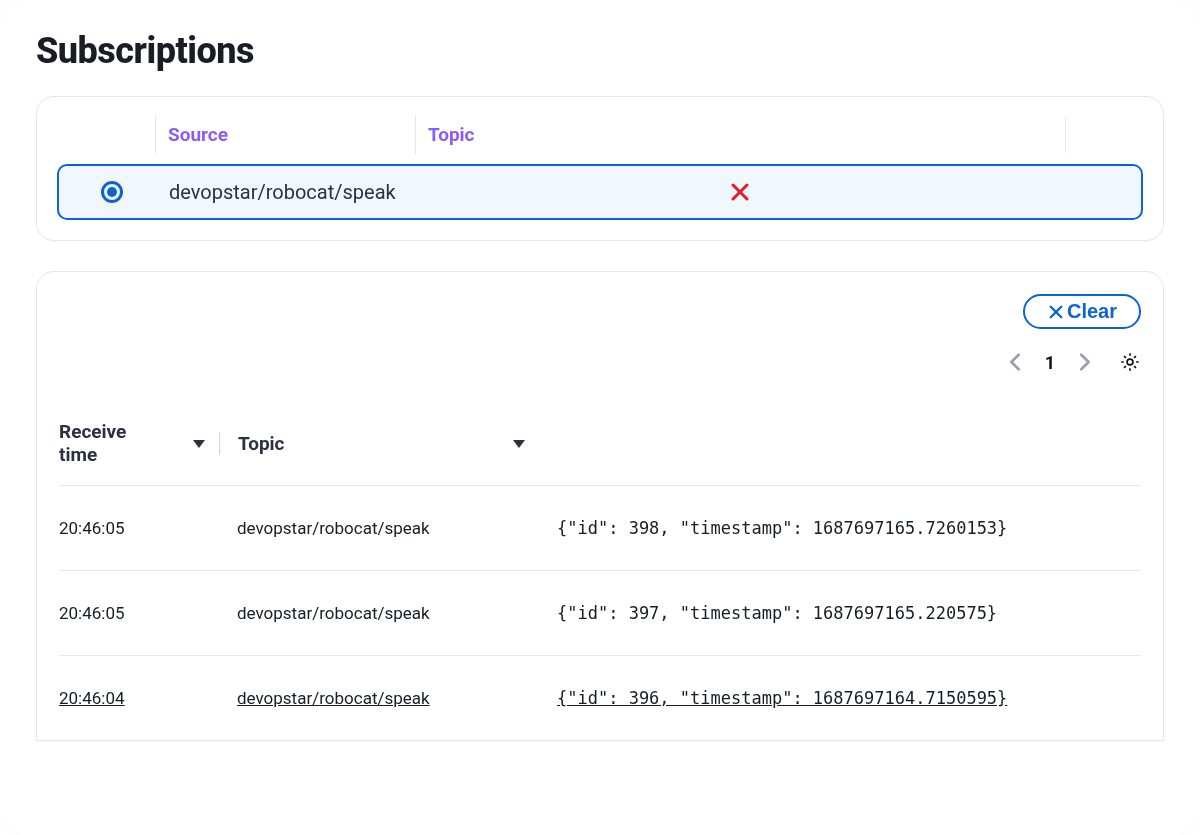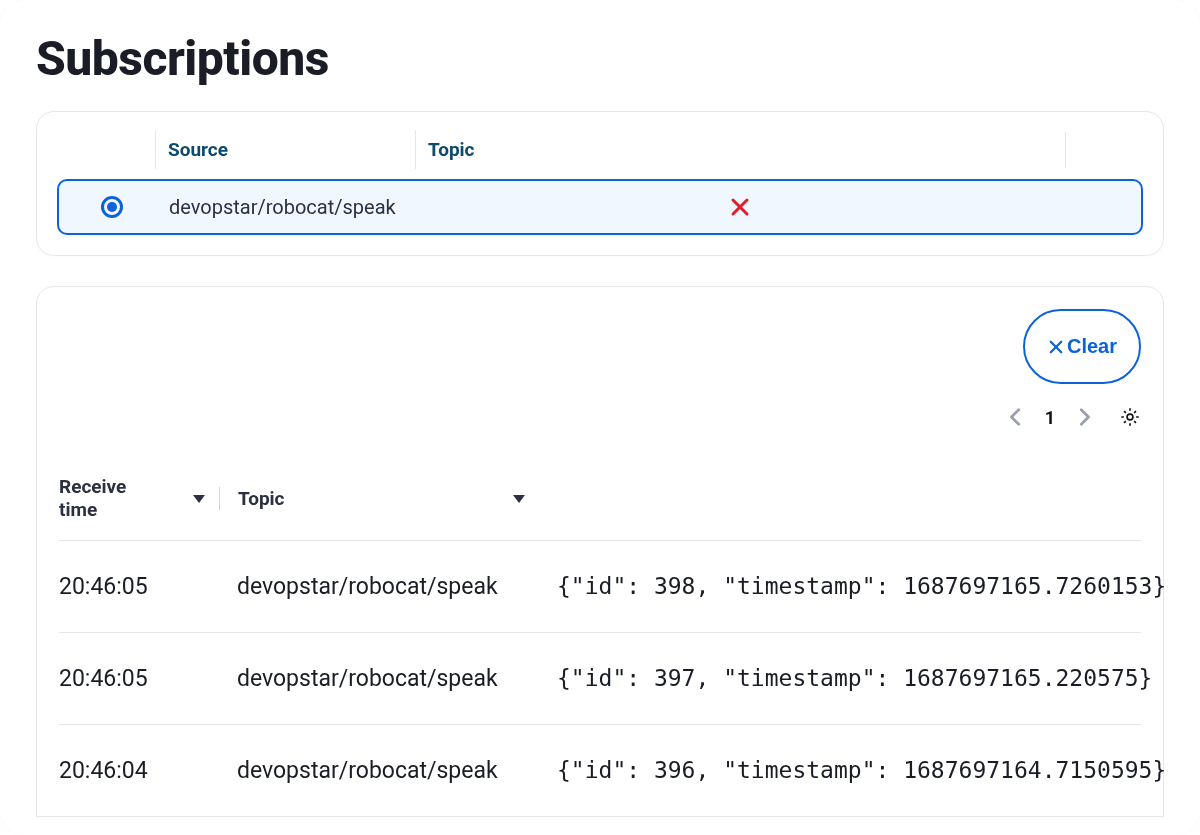--- a/index.html
+++ b/index.html
@@ -6,21 +6,21 @@
   html, body { width: 1200px; height: 835px; font-family: -apple-system, BlinkMacSystemFont, "Segoe UI", Roboto, "Helvetica Neue", Arial, sans-serif; background: #fff; color: #1a1d26; }
   .page {
     width: 1200px;
     min-height: 835px;
     background: #fff;
     border-radius: 24px;
     padding: 30px 36px 0 36px;
     box-shadow: 0 0 0 1px rgba(0,0,0,0.02);
   }
   h1.page-title {
-    font-size: 48px;
+    font-size: 36px;
     font-weight: 800;
     letter-spacing: -0.5px;
     margin-bottom: 24px;
     color: #1a1d26;
   }
 
   
   .subs-card {
     border: 1px solid #e5e7eb;
     border-radius: 18px;
@@ -30,21 +30,21 @@
   }
   .subs-header {
     display: grid;
     grid-template-columns: 90px 260px 1fr 70px;
     align-items: center;
     padding: 0 8px 10px 8px;
   }
   .subs-header .hcell {
     font-weight: 700;
     font-size: 19px;
-    color: #0c4a6e;
+    color: #8b5cf6;
     padding: 8px 12px;
   }
   .col-source-h { border-left: 1px solid #e5e7eb; }
   .col-topic-h  { border-left: 1px solid #e5e7eb; }
   .col-action-h { border-left: 1px solid #e5e7eb; height: 36px; }
 
   .subs-row {
     display: grid;
     grid-template-columns: 90px 260px 1fr 70px;
     align-items: center;
@@ -75,21 +75,21 @@
     padding: 22px 22px 0 22px;
     box-shadow: 0 1px 2px rgba(0,0,0,0.02);
   }
   .msgs-toolbar-top {
     display:flex; justify-content:flex-end; margin-bottom: 22px;
   }
   .clear-btn {
     display:inline-flex; align-items:center; gap:2px;
     border:2px solid #0b63d8; color:#0b63d8;
     background:#fff; font-weight:700; font-size:20px;
-    padding: 24px 22px; border-radius: 999px; cursor:pointer;
+    padding: 4px 22px; border-radius: 999px; cursor:pointer;
   }
   .clear-btn svg { width:18px; height:18px; stroke:#0b63d8; }
 
   .msgs-toolbar-pager {
     display:flex; justify-content:flex-end; align-items:center; gap:18px;
     margin-bottom: 40px;
   }
   .pager-arrow { width:22px; height:22px; stroke:#9aa0ab; cursor:pointer; }
   .pager-num { font-weight:700; font-size:18px; color:#111; }
   .gear-icon { width:22px; height:22px; stroke:#111; fill:none; cursor:pointer; margin-left:6px; }
@@ -121,30 +121,30 @@
     margin-left:auto;
     cursor:pointer;
   }
 
   .msg-row {
     display:grid;
     grid-template-columns: 160px 320px 1fr;
     align-items:center;
     padding: 32px 0;
     border-bottom: 1px solid #e5e7eb;
-    font-size: 23px;
+    font-size: 17px;
     color:#1a1d26;
   }
   .msg-row .td-topic { padding-left:18px; }
   .msg-row .td-msg {
     font-family: ui-monospace, SFMono-Regular, Menlo, Consolas, monospace;
     padding-left:18px;
     white-space: nowrap;
   }
-  .msg-row:last-child { border-bottom: none; }
+  .msg-row:last-child { border-bottom: none; text-decoration: underline; }
 </style>
 </head>
 <body>
 
 <div class="page">
   <h1 class="page-title">Subscriptions</h1>
 
   <div class="subs-card">
     <div class="subs-header">
       <div></div>

